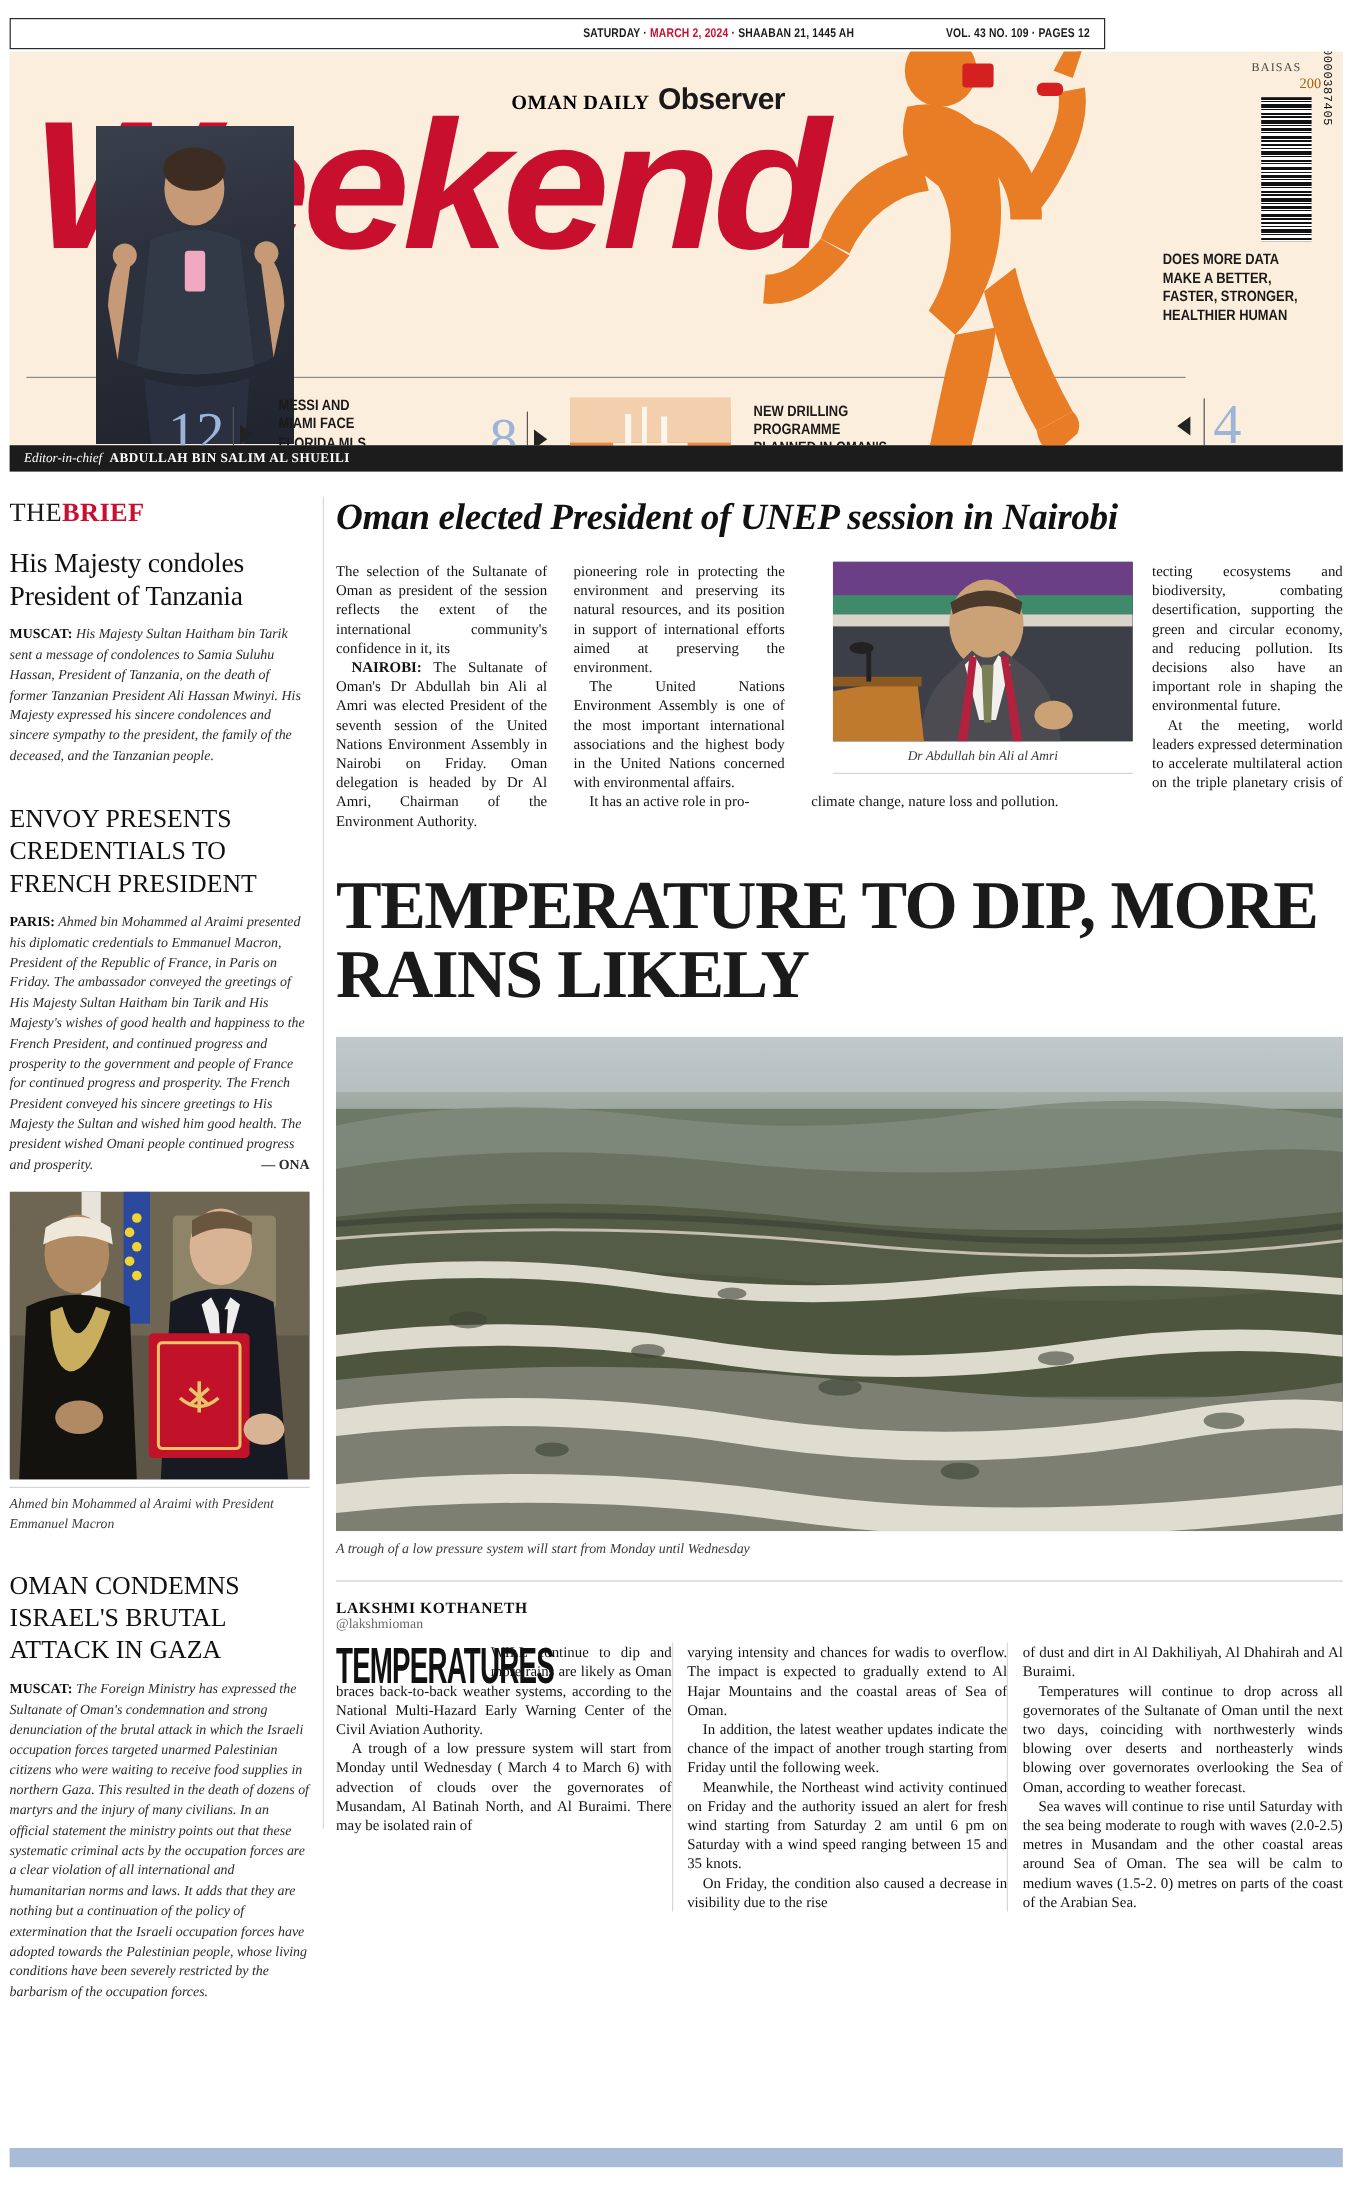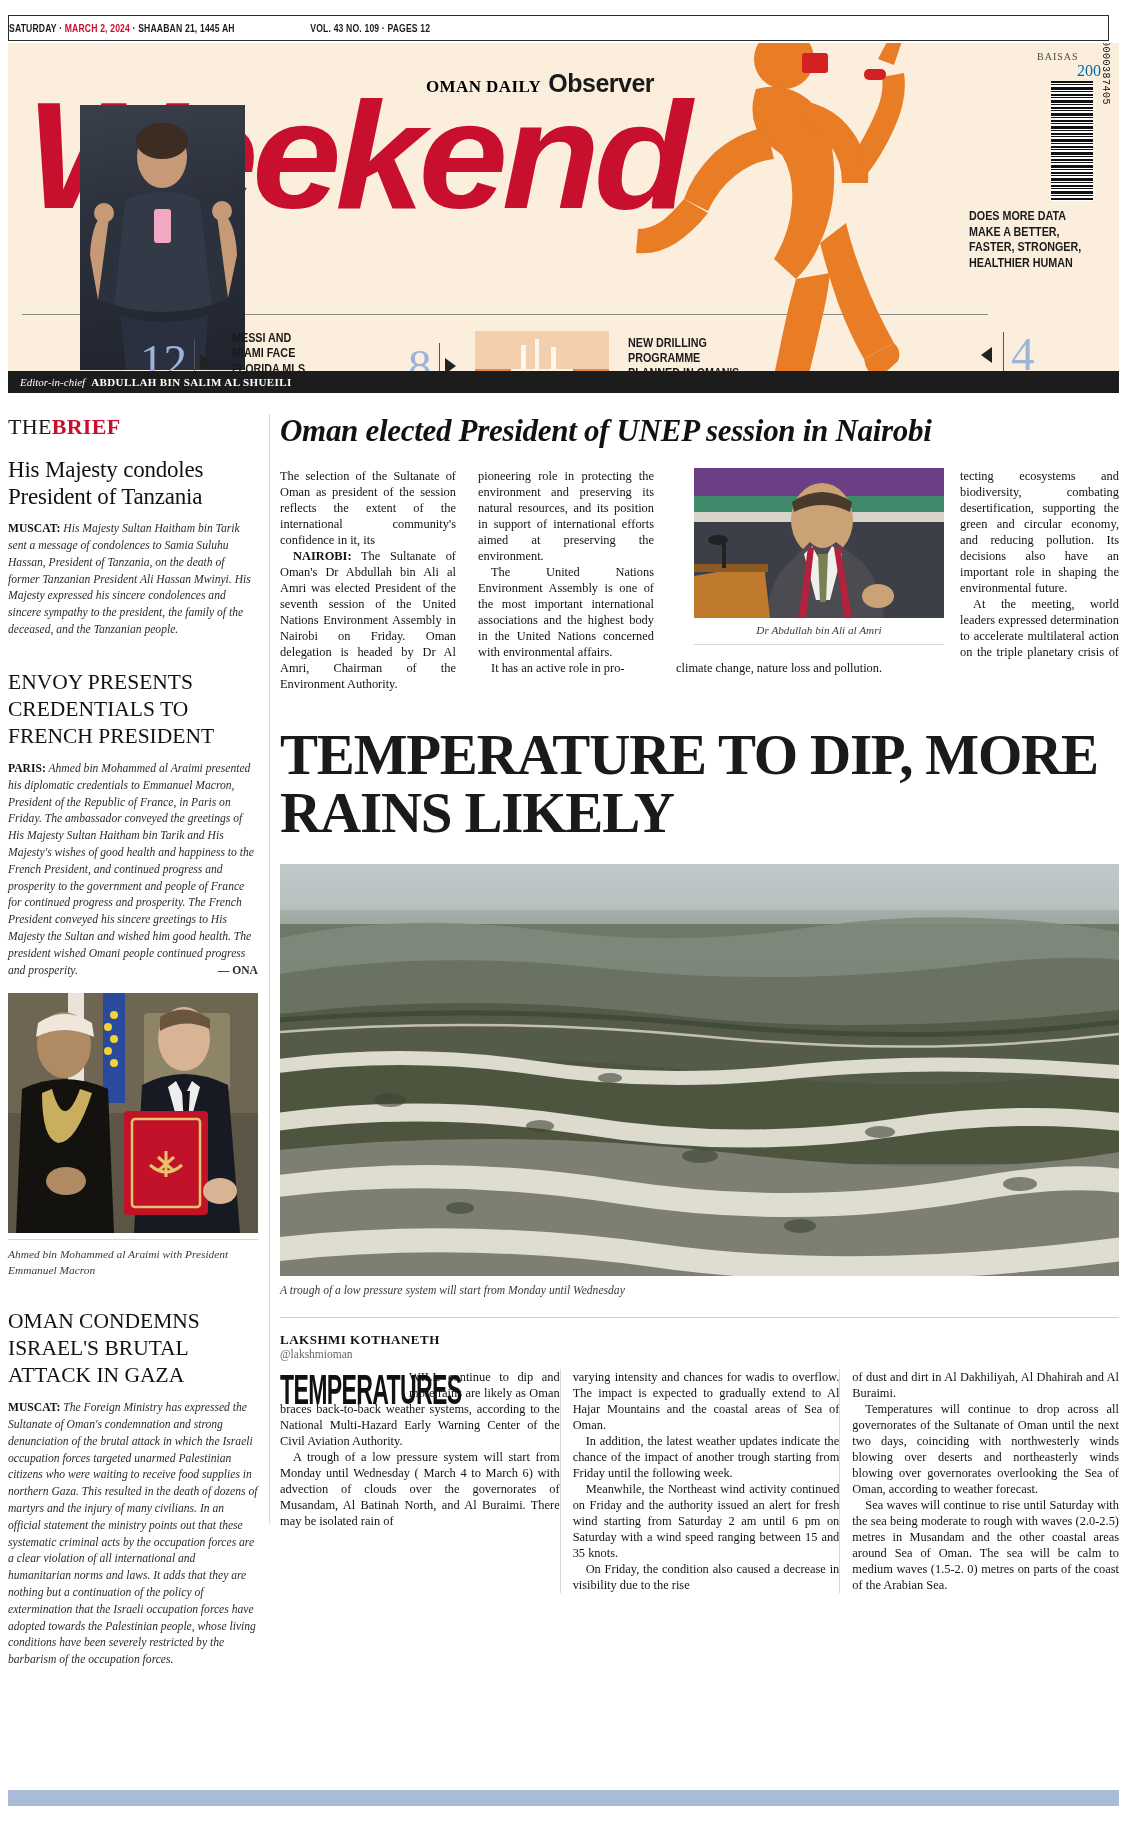--- a/index.html
+++ b/index.html
@@ -14,27 +14,27 @@
     position: relative;
     width: 1127px;
     height: 1829px;
     background: #ffffff;
   }
 
   
   .datebar {
     position: absolute;
     left: 8px; top: 15px;
-    width: 1101px; height: 26px;
+    width: 913px; height: 26px;
     border: 1px solid #2b2b2b;
     background: #ffffff;
     display: flex;
     align-items: center;
-    justify-content: flex-start;
-    padding: 0 0;
+    justify-content: flex-end;
+    padding: 0 12px;
   }
   .datebar-left, .datebar-right {
     font-family: "Liberation Sans", sans-serif;
     font-size: 10.5px;
     font-weight: bold;
     letter-spacing: 0.2px;
     color: #1a1a1a;
     transform: scaleX(0.82);
     transform-origin: left center;
     white-space: nowrap;
@@ -114,22 +114,22 @@
     text-align: left;
   }
   .price-label {
     font-family: "Liberation Serif", serif;
     font-size: 10px;
     letter-spacing: 1px;
     color: #4a4a4a;
   }
   .price-val {
     font-family: "Liberation Serif", serif;
-    font-size: 16px;
-    color: #0369a1;
+    font-size: 12px;
+    color: #a16207;
     margin-left: 40px;
   }
   .barcode {
     position: absolute;
     right: 26px; top: 38px;
     width: 42px; height: 120px;
     z-index: 5;
     background: repeating-linear-gradient(
       to bottom,
       #111 0px, #111 2px, #fff 2px, #fff 3px,

